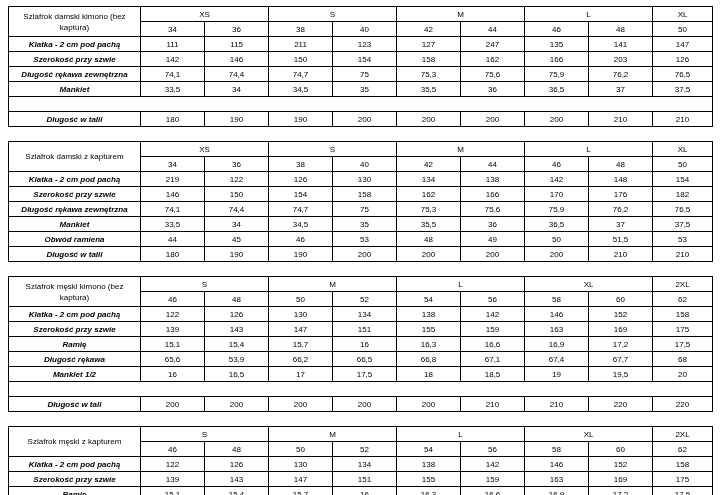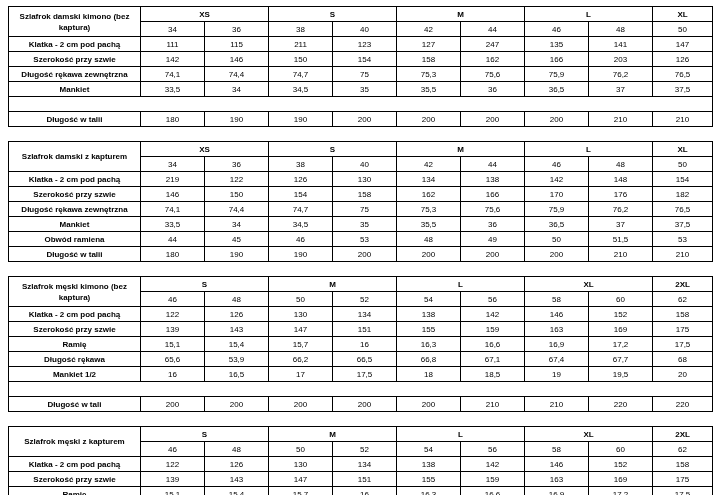--- a/index.html
+++ b/index.html
@@ -32,33 +32,33 @@
     height: 12px;
     line-height: 11px;
     white-space: normal;
   }
   td.label {
     font-weight: bold;
     text-align: center;
     padding: 0 2px;
   }
   td.title {
-    font-weight: bold;
+    font-weight: normal;
     text-align: center;
     padding: 2px 3px;
     line-height: 10px;
   }
   td.sizehdr {
-    font-weight: bold;
+    font-weight: normal;
   }
   td.spacer {
     border: none;
     height: 7px;
   }
-  .nowrap { white-space: nowrap; }
+  .nowrap { white-space: nowrap; font-style: italic; }
 </style>
 </head>
 <body>
 
 <div class="page">
 
   <table class="size-table">
     <colgroup>
       <col style="width:132px">
         <col style="width:64px">

